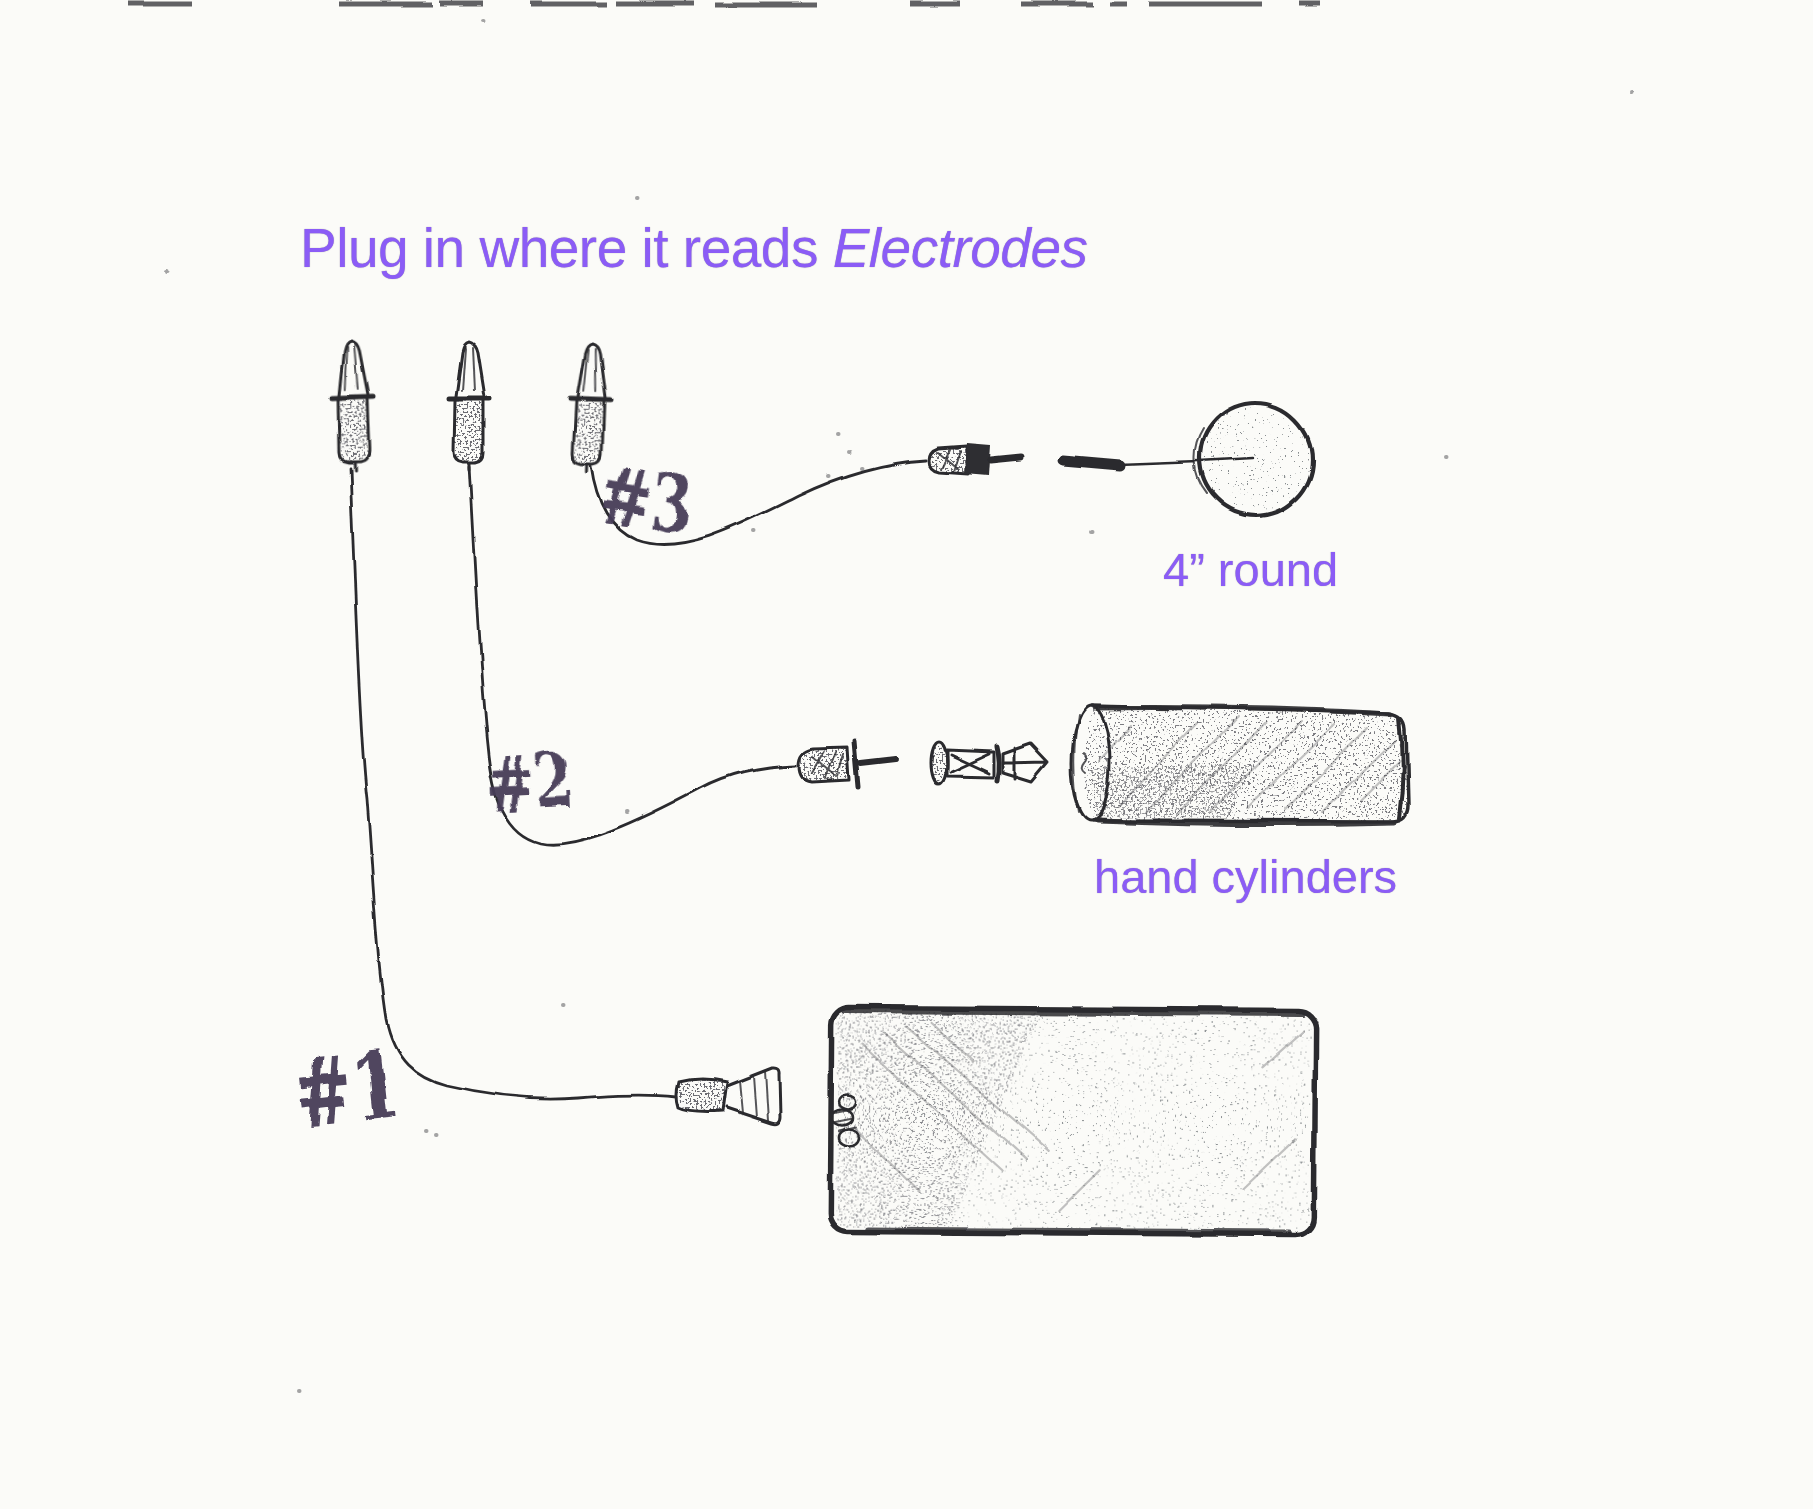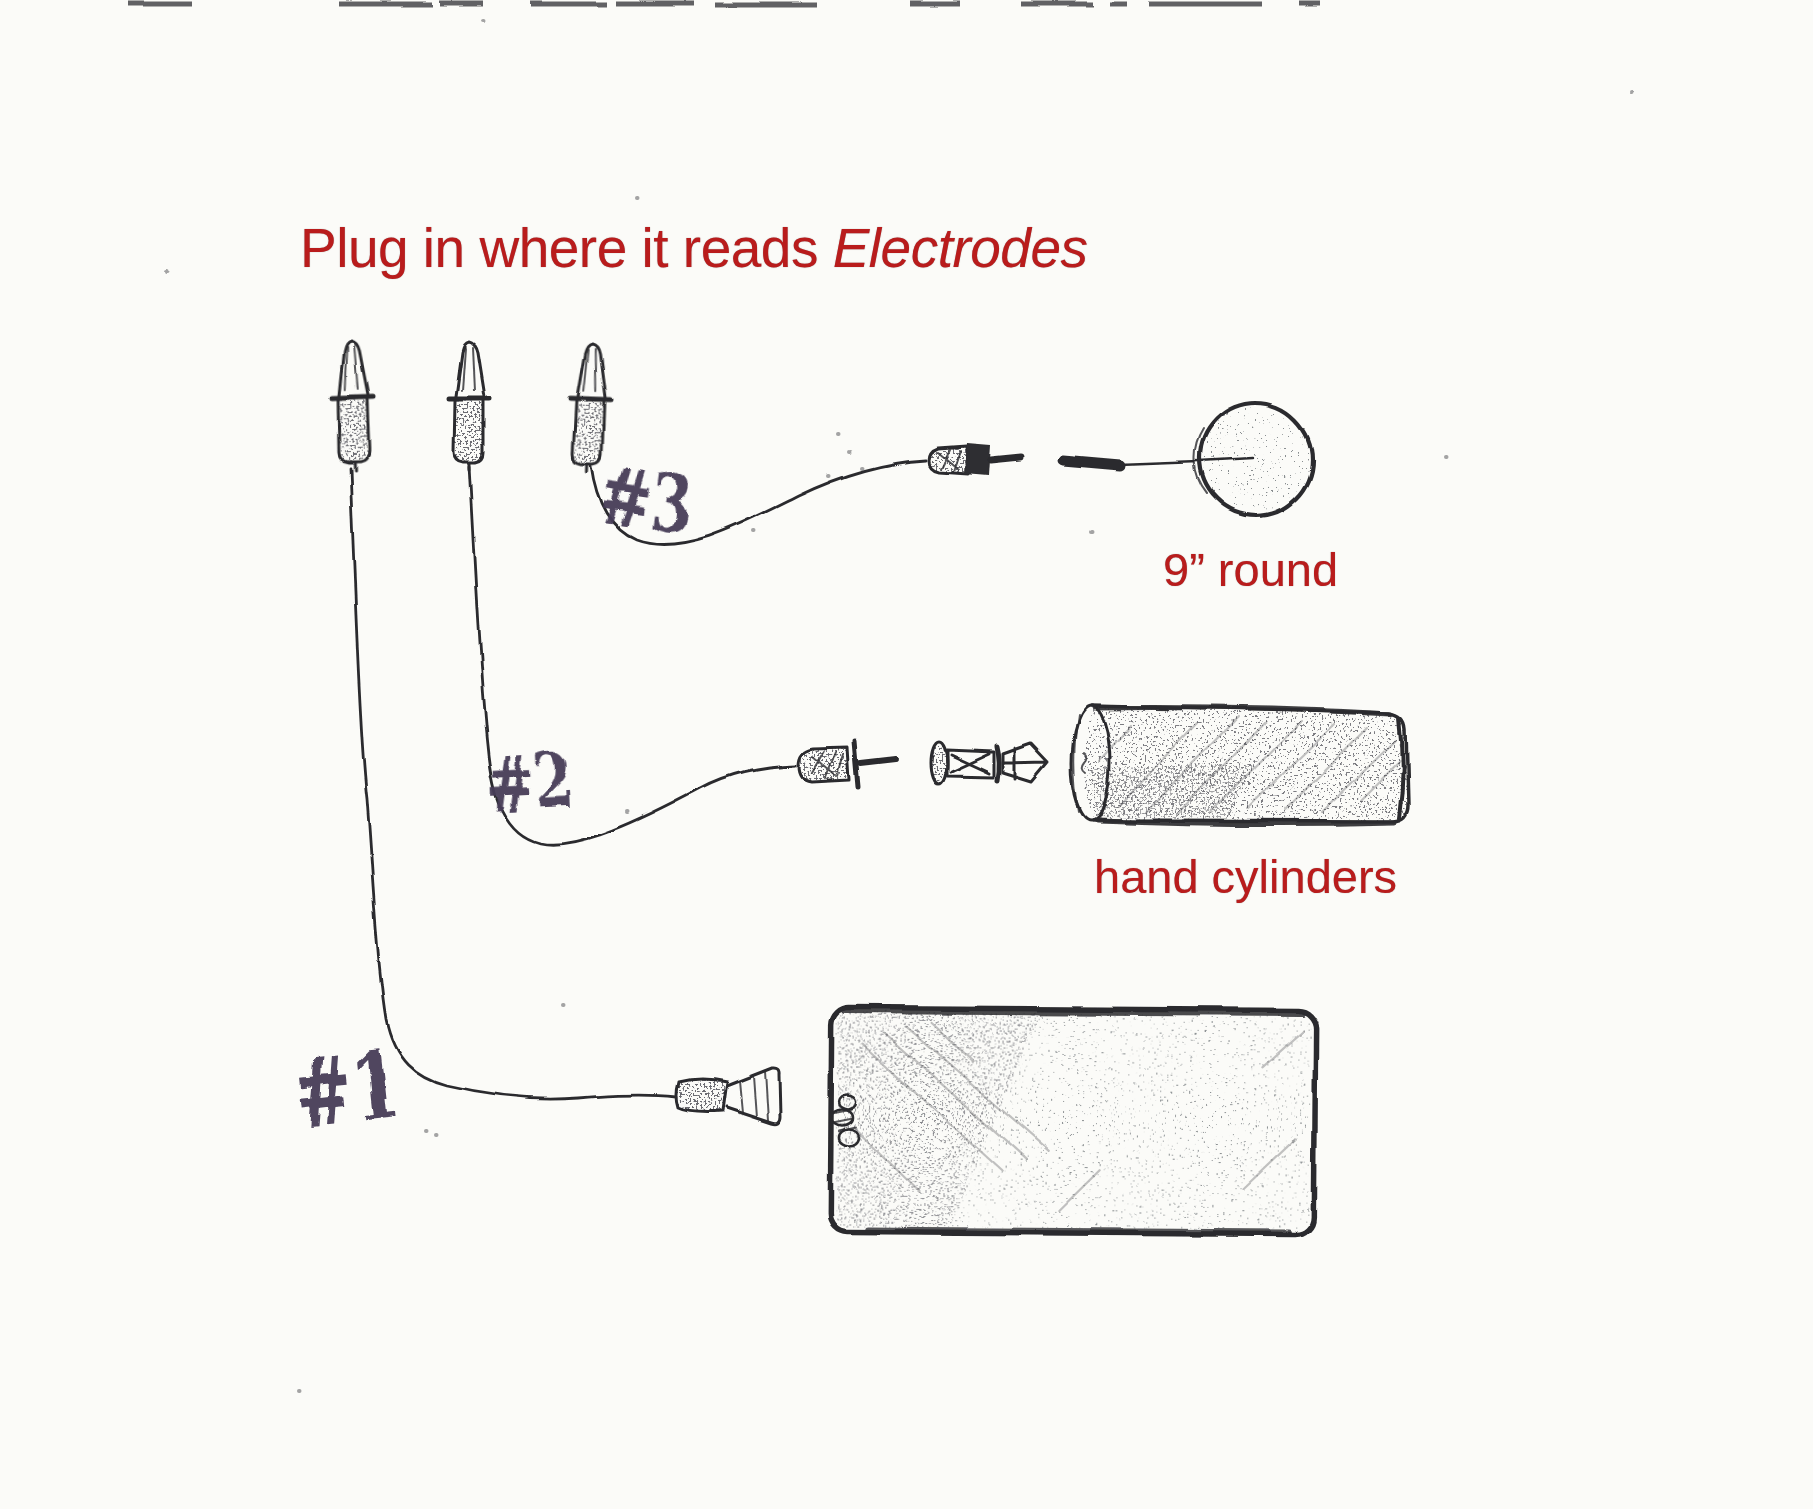--- a/index.html
+++ b/index.html
@@ -18,21 +18,21 @@
   .pin   { fill:none; stroke:#2c2c2f; stroke-width:7; stroke-linecap:round; }
   .solid { fill:#2e2e31; stroke:none; }
   .fillD { fill:#000; }
   .shade { fill:none; stroke:#3c3c3f; stroke-width:2.2; opacity:.3; stroke-linecap:round; }
   .dots  { fill:none; stroke:#4a4a4d; stroke-width:4; stroke-linecap:round; opacity:.5; }
   .band  { fill:none; stroke:#3c3c3e; stroke-width:5; opacity:.8; }
   .hand text { font-family:"DejaVu Serif", serif; font-weight:bold; fill:#473d58; opacity:.95; }
 
   
   .typed {
-    position:absolute; white-space:nowrap; color:#b91c1c;
+    position:absolute; white-space:nowrap; color:#8b5cf6;
     font-size:47px; line-height:1.1;
     text-shadow:0 0 1px rgba(70,70,74,.55);
   }
   .title { left:300px; top:218px; font-size:55px; letter-spacing:-.5px; }
   .title .em { font-style:italic; }
   .lbl-round { left:1163px; top:544px; }
   .lbl-cyl   { left:1094px; top:851px;text-align:right; }
   .lbl-foot  { left:1113px; top:1267px; }
 </style>
 </head>
@@ -168,16 +168,16 @@
         <text transform="translate(598 523) rotate(8) scale(0.74 1)" font-size="80">#3</text>
       </g>
     </g>
   </svg>
 
   <div class="typed title">
     <span>Plug in where it reads</span>
     <span class="em">Electrodes</span>
   </div>
 
-  <div class="typed lbl-round">9” round</div>
+  <div class="typed lbl-round">4” round</div>
   <div class="typed lbl-cyl">hand cylinders</div>
 
 </div>
 
 </body></html>

